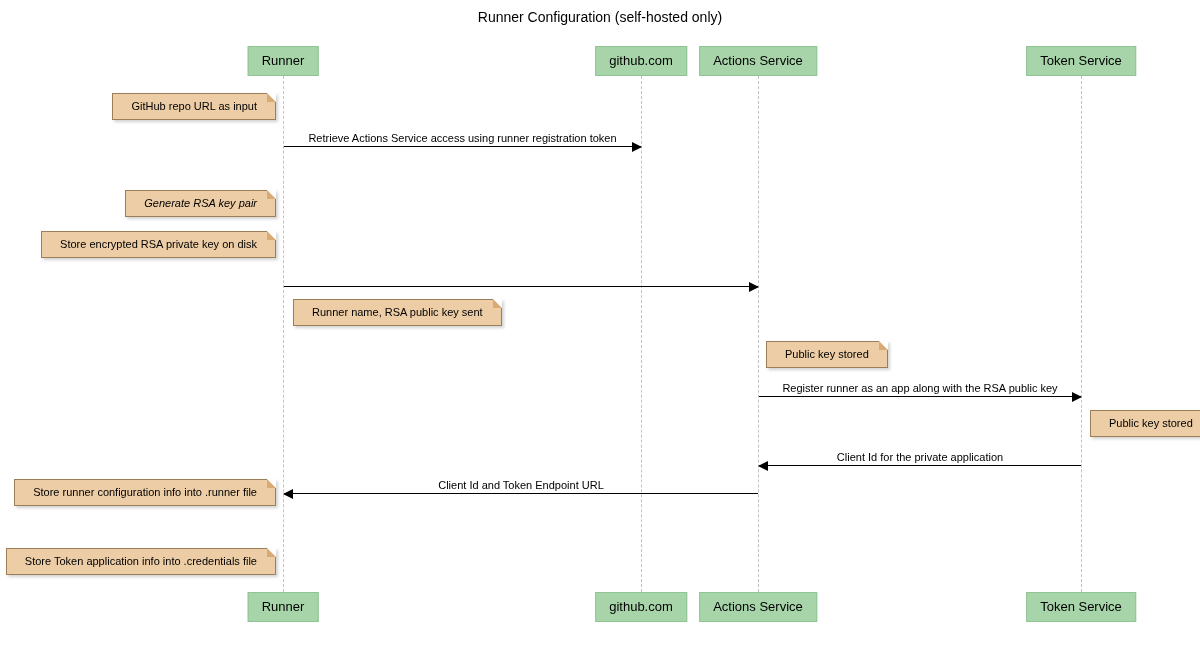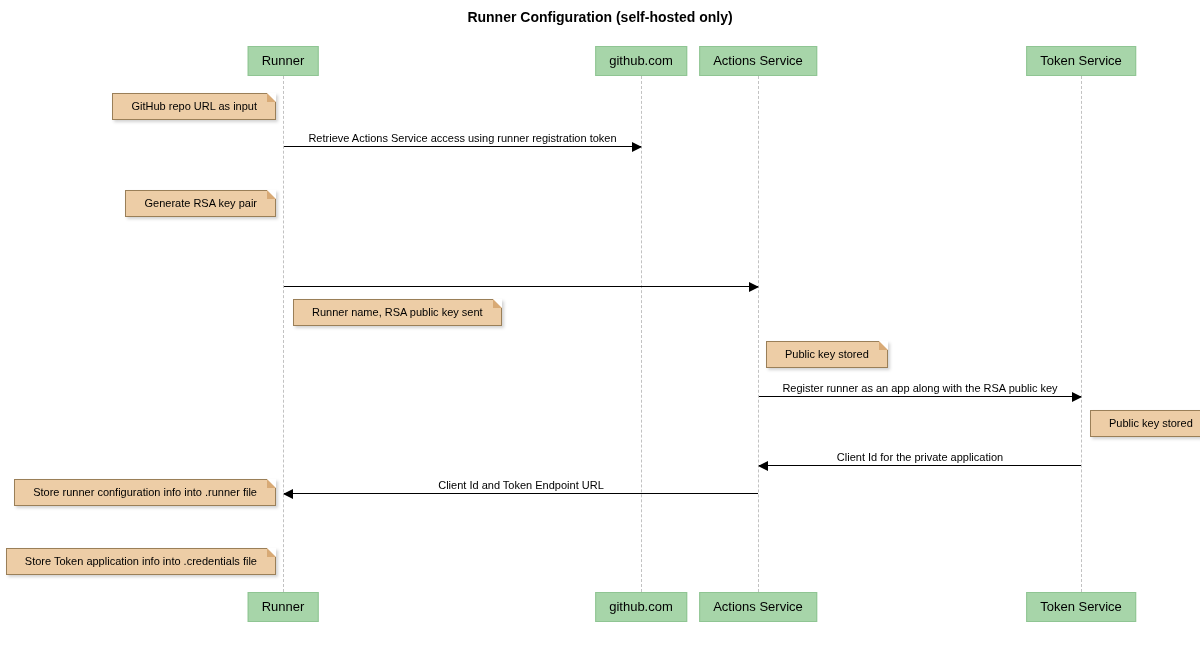--- a/index.html
+++ b/index.html
@@ -11,21 +11,21 @@
     font-family: "Liberation Sans", sans-serif;
     color: #000000;
     overflow: hidden;
   }
   .title {
     position: absolute;
     top: 9px; left: 0;
     width: 1200px;
     text-align: center;
     font-size: 14px;
-    font-weight: bold;
+    font-weight: normal;
   }
   .lifeline {
     position: absolute;
     top: 76px;
     height: 516px;
     width: 0;
     border-left: 1px dashed #c2c2c2;
   }
   .participant {
     position: absolute;
@@ -98,21 +98,22 @@
   <div class="participant" style="left:641px; top:46px;">github.com</div>
   <div class="participant" style="left:758px; top:46px;">Actions Service</div>
   <div class="participant" style="left:1081px; top:46px;">Token Service</div>
 
   <div class="participant" style="left:283px; top:592px;">Runner</div>
   <div class="participant" style="left:641px; top:592px;">github.com</div>
   <div class="participant" style="left:758px; top:592px;">Actions Service</div>
   <div class="participant" style="left:1081px; top:592px;">Token Service</div>
 
   <div class="note" style="right:924px; top:93px;">GitHub repo URL as input</div>
-  <div class="note" style="right:924px; top:190px;">Generate RSA key pair</div>
+  <div class="note" style="right:924px; top:190px;font-style:italic;">Generate RSA key pair</div>
+  <div class="note" style="right:924px; top:231px;">Store encrypted RSA private key on disk</div>
   <div class="note" style="left:293px; top:299px;">Runner name, RSA public key sent</div>
   <div class="note" style="left:766px; top:341px;">Public key stored</div>
   <div class="note" style="left:1090px; top:410px;">Public key stored</div>
   <div class="note" style="right:924px; top:479px;text-align:center;">Store runner configuration info into .runner file</div>
   <div class="note" style="right:924px; top:548px;">Store Token application info into .credentials file</div>
 
   <div class="msg" style="left:284px; top:129px; width:357px;">
     <div class="msg-label">Retrieve Actions Service access using runner registration token</div>
     <div class="msg-line"></div>
     <div class="head head-r"></div>

